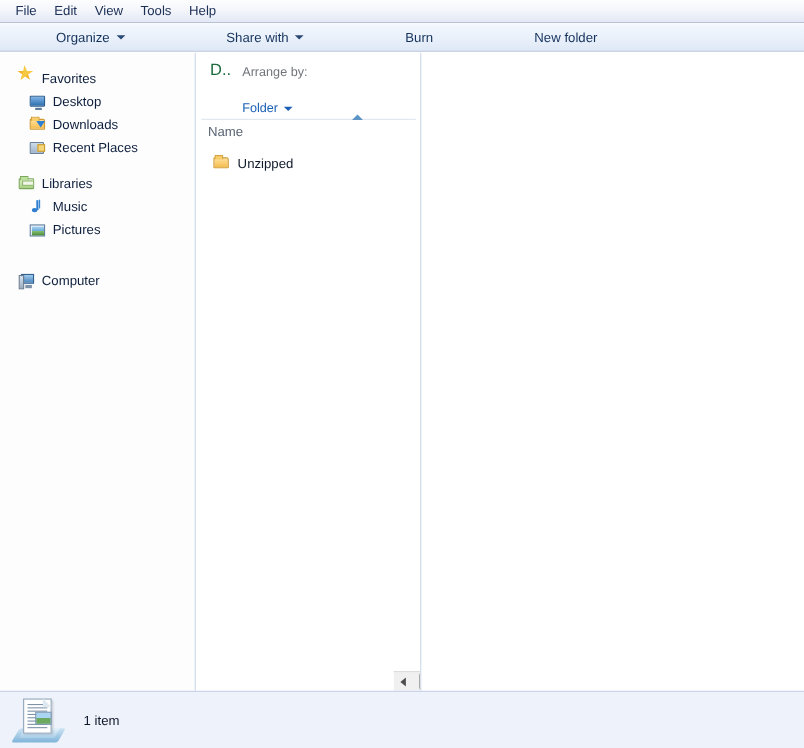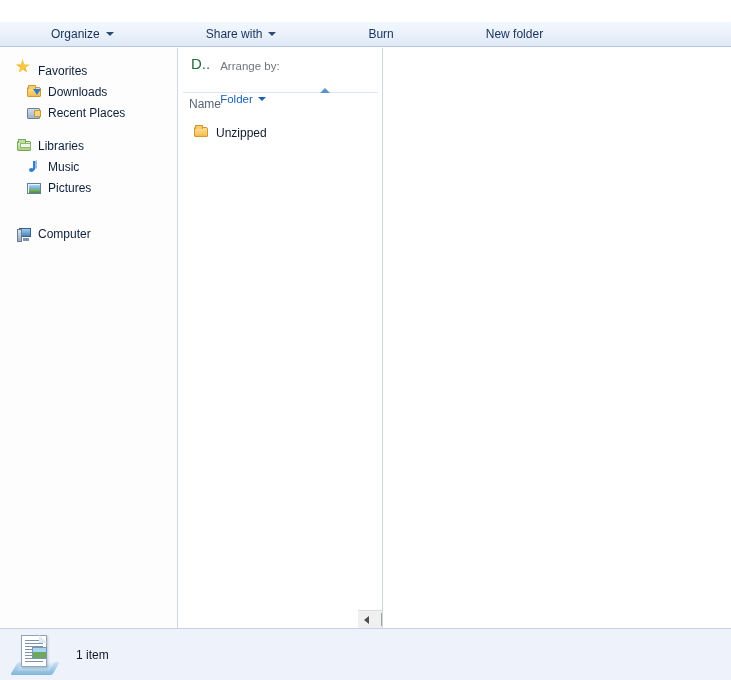--- a/index.html
+++ b/index.html
@@ -298,21 +298,21 @@
     font-size: 11.5px; color: #1b60b5;
     display: flex; align-items: center; gap: 5px;
     cursor: default; white-space: nowrap;
   }
   .arrange-val .caret-dn { border-top-color: #1b60b5; }
 
   .col-head {
     position: relative;
     height: 22px;
     border-top: 1px solid #dfe6ef;
-    margin: 0 4px 0 4px;
+    margin: 16px 4px 0 4px;
     display: flex; align-items: center;
   }
   .col-name {
     font-size: 12px; color: #5a6474;
     padding-left: 6px; cursor: default;
   }
   .sort-asc {
     position: absolute; left: 137px; top: -5px;
     width: 0; height: 0;
     border-left: 5px solid transparent;
@@ -414,20 +414,27 @@
   .status-text {
     font-size: 12px; color: #0f172a;
     margin-left: 18px;
   }
 </style>
 </head>
 <body>
 
 <div id="app">
 
+  <div class="menubar">
+    <div class="menu-item">File</div>
+    <div class="menu-item">Edit</div>
+    <div class="menu-item">View</div>
+    <div class="menu-item">Tools</div>
+    <div class="menu-item">Help</div>
+  </div>
 
   <div class="toolbar">
     <div class="tb-sep"></div>
     <div class="tb-btn">
       <span>Organize</span>
       <span class="caret-dn"></span>
     </div>
     <div class="tb-sep"></div>
     <div class="tb-btn">
       <span>Share with</span>
@@ -446,20 +453,26 @@
       <div class="nav-gap"></div>
 
       <div class="nav-row">
         <span class="ico">
             <i class="i-star"></i>
           </span>
         <span class="lbl">Favorites</span>
       </div>
       <div class="nav-row child">
         <span class="ico">
+            <i class="i-monitor"></i>
+          </span>
+        <span class="lbl">Desktop</span>
+      </div>
+      <div class="nav-row child">
+        <span class="ico">
             <i class="i-folder dl"></i>
           </span>
         <span class="lbl">Downloads</span>
       </div>
       <div class="nav-row child">
         <span class="ico">
             <i class="i-recent"></i>
           </span>
         <span class="lbl">Recent Places</span>
       </div>

